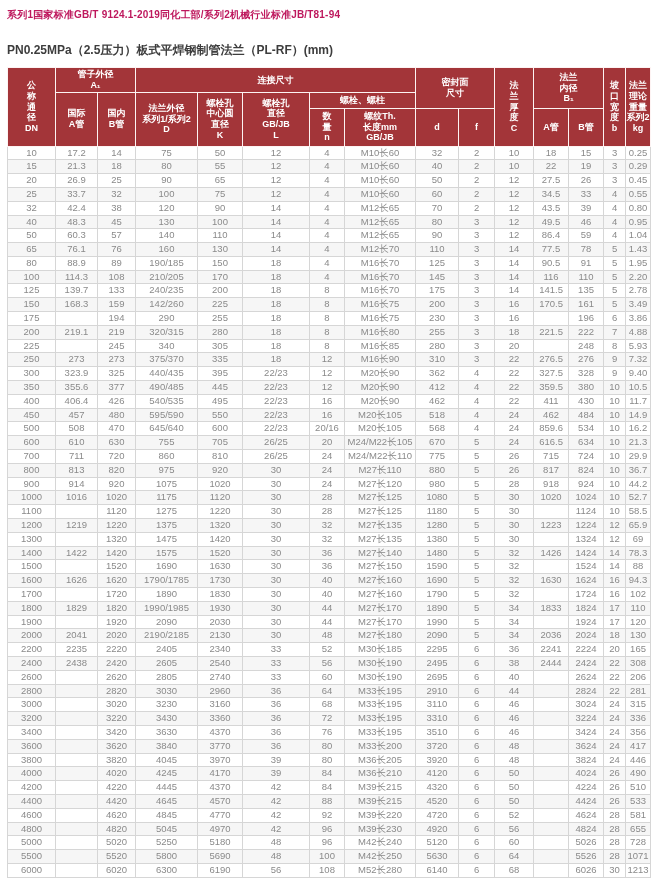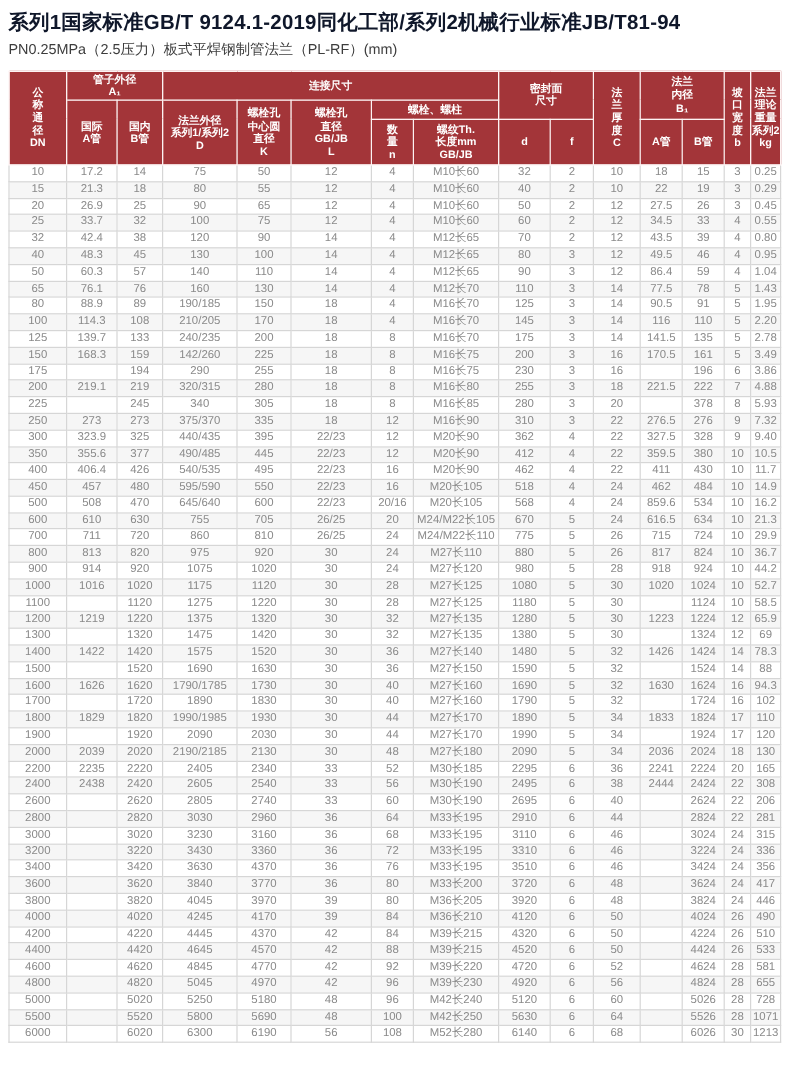--- a/index.html
+++ b/index.html
@@ -4,26 +4,26 @@
 <style>
   * { box-sizing: border-box; }
   html, body {
     margin: 0; padding: 0;
     width: 657px; height: 889px;
     background: #ffffff;
     font-family: "Liberation Sans", "DejaVu Sans", sans-serif;
   }
   .page { padding: 8px 7px 0 7px; }
   .title {
-    font-size: 17px; font-weight: bold; color: #0f172a;
+    font-size: 10px; font-weight: bold; color: #be185d;
     line-height: 1.35; letter-spacing: 0.2px;
   }
   .subtitle {
-    font-size: 12px; font-weight: normal; color: #3d3d3d;
-    line-height: 1.4; margin-top: 2px;
+    font-size: 12px; font-weight: bold; color: #3d3d3d;
+    line-height: 1.4; margin-top: 20px;
   }
   table.spec {
     border-collapse: collapse;
     table-layout: fixed;
     width: 643px;
     margin-top: 9px;
   }
   thead th {
     background: var(--header-bg, #A33539);
     color: var(--header-text, #ffffff);
@@ -386,21 +386,21 @@
           <td>245</td>
           <td>340</td>
           <td>305</td>
           <td>18</td>
           <td>8</td>
           <td>M16长85</td>
           <td>280</td>
           <td>3</td>
           <td>20</td>
           <td></td>
-          <td>378</td>
+          <td>248</td>
           <td>8</td>
           <td>5.93</td>
         </tr>
         <tr>
           <td>250</td>
           <td>273</td>
           <td>273</td>
           <td>375/370</td>
           <td>335</td>
           <td>18</td>
@@ -732,21 +732,21 @@
           <td>1990</td>
           <td>5</td>
           <td>34</td>
           <td></td>
           <td>1924</td>
           <td>17</td>
           <td>120</td>
         </tr>
         <tr>
           <td>2000</td>
-          <td>2039</td>
+          <td>2041</td>
           <td>2020</td>
           <td>2190/2185</td>
           <td>2130</td>
           <td>30</td>
           <td>48</td>
           <td>M27长180</td>
           <td>2090</td>
           <td>5</td>
           <td>34</td>
           <td>2036</td>

